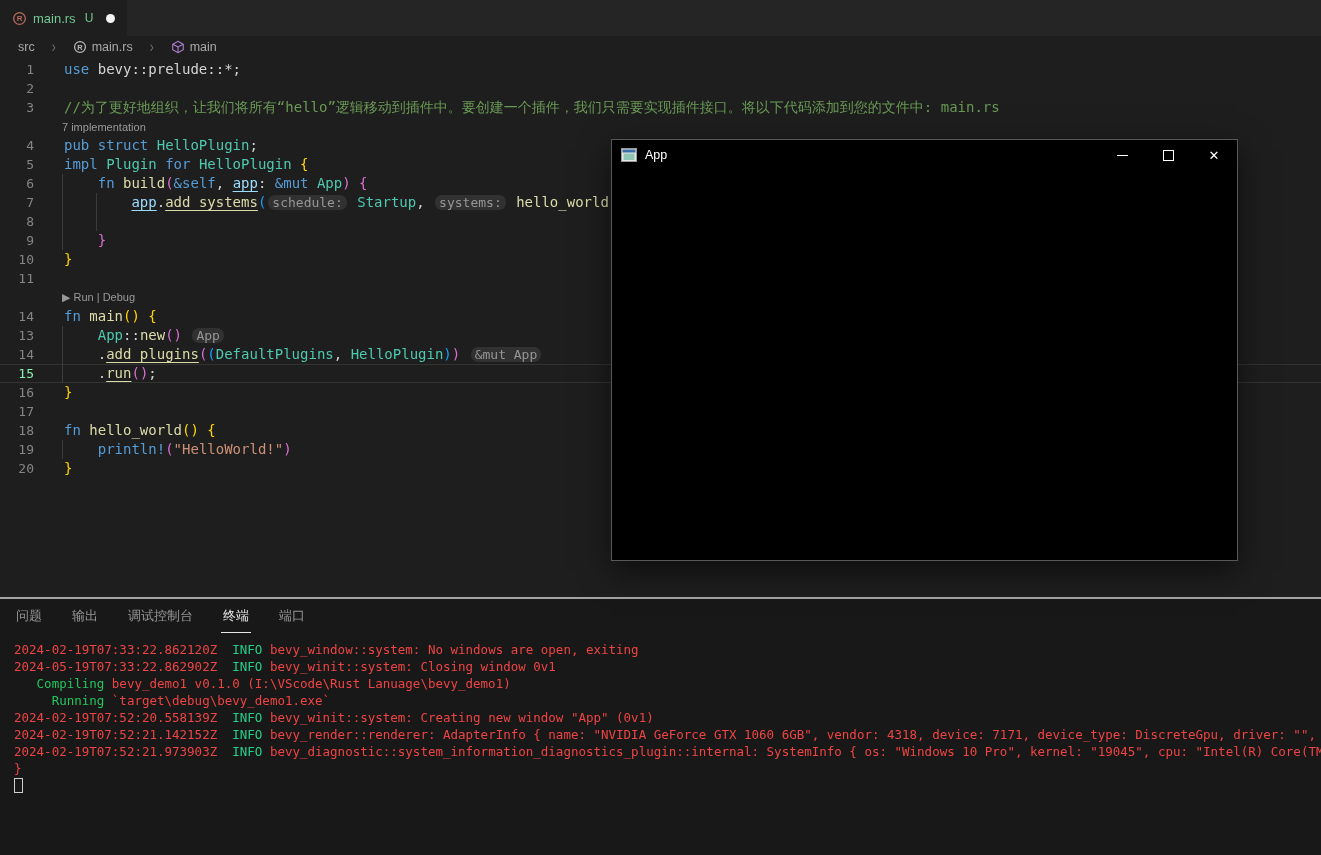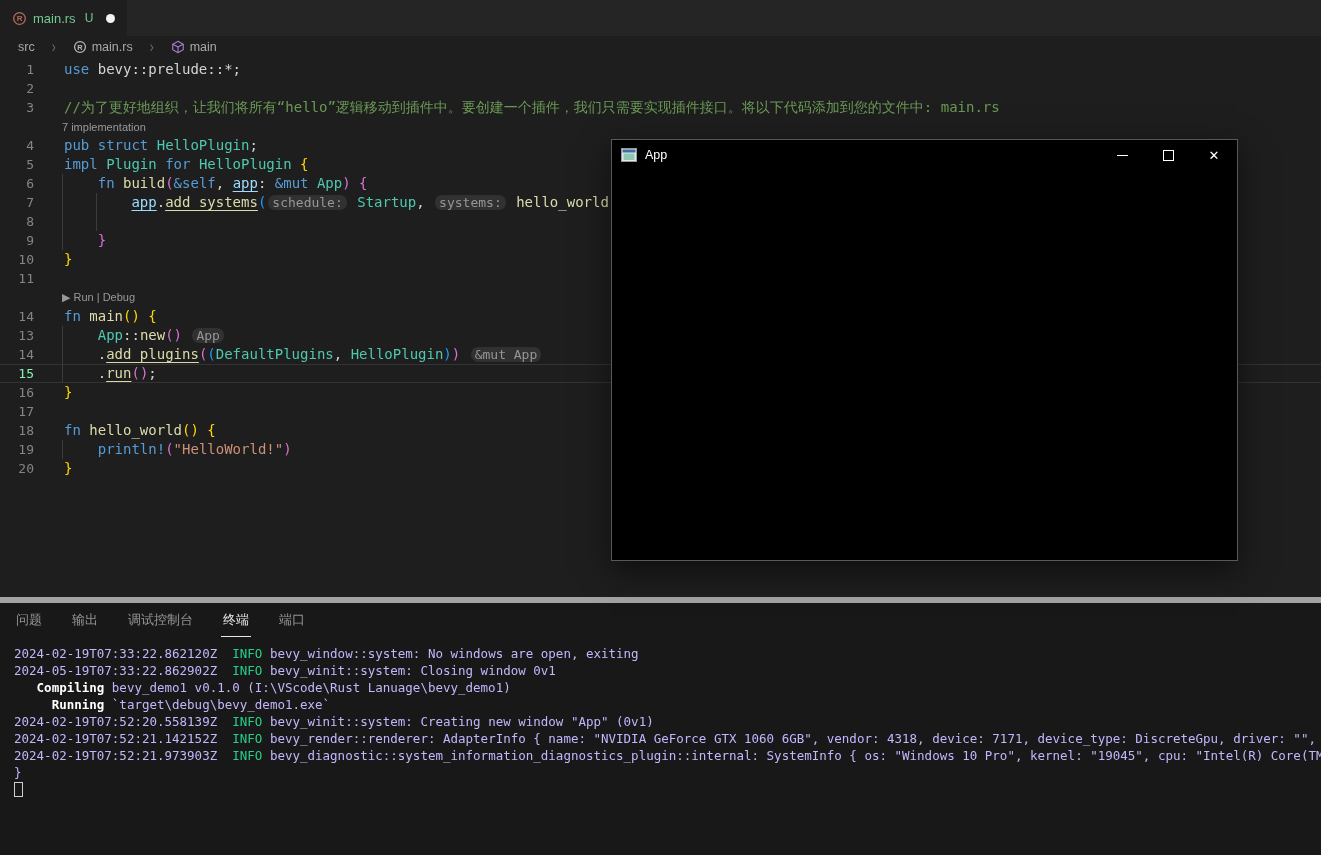--- a/index.html
+++ b/index.html
@@ -45,30 +45,30 @@
   .titlebar{height:30px;display:flex;align-items:center;background:#000}
   .win-icon{margin-left:9px;display:flex}
   .win-title{color:#ffffff;font-size:12.5px;margin-left:8px}
   .win-controls{margin-left:auto;display:flex;height:100%}
   .ctrl{width:46px;height:100%;display:flex;align-items:center;justify-content:center;color:#fff}
   .min-glyph{display:block;width:11px;height:1px;background:#fff}
   .max-glyph{display:block;width:9px;height:9px;border:1px solid #fff}
   .close-glyph{font-size:13px;line-height:1}
   .win-content{height:390px;background:#000}
   
-  .panel{position:absolute;left:0;top:597px;width:1321px;bottom:0;background:#181818;border-top:6px solid #a3a3a3}
+  .panel{position:absolute;left:0;top:597px;width:1321px;bottom:0;background:#181818;border-top:2px solid #a3a3a3}
   .ptabs{display:flex;padding-left:14px;height:34px}
   .ptab{color:#969696;font-size:13px;display:flex;align-items:center;margin-right:26px;
         border-bottom:1.5px solid transparent;cursor:pointer;padding:0 2px}
   .ptab.active{color:#e7e7e7;border-bottom-color:#e7e7e7}
   .term{padding:8px 0 0 14px;font:12.5px/17px "DejaVu Sans Mono",monospace;color:#cccccc}
   .tline{white-space:pre;overflow:hidden;height:17px}
-  .tt-t{color:#c4b5fd}
+  .tt-t{color:#ef4444}
   .tt-g{color:#23d18b}
-  .tt-gb{color:#ffffff;font-weight:bold}
+  .tt-gb{color:#22c55e;font-weight:normal}
   .tt-y{color:#e5e510}
   .term-cursor{display:inline-block;width:7px;height:13px;border:1px solid #cfcfcf;vertical-align:text-bottom}
   svg{display:block}
 </style>
 </head>
 <body>
 
 <div class="tabbar">
   <div class="tab">
     <span>

